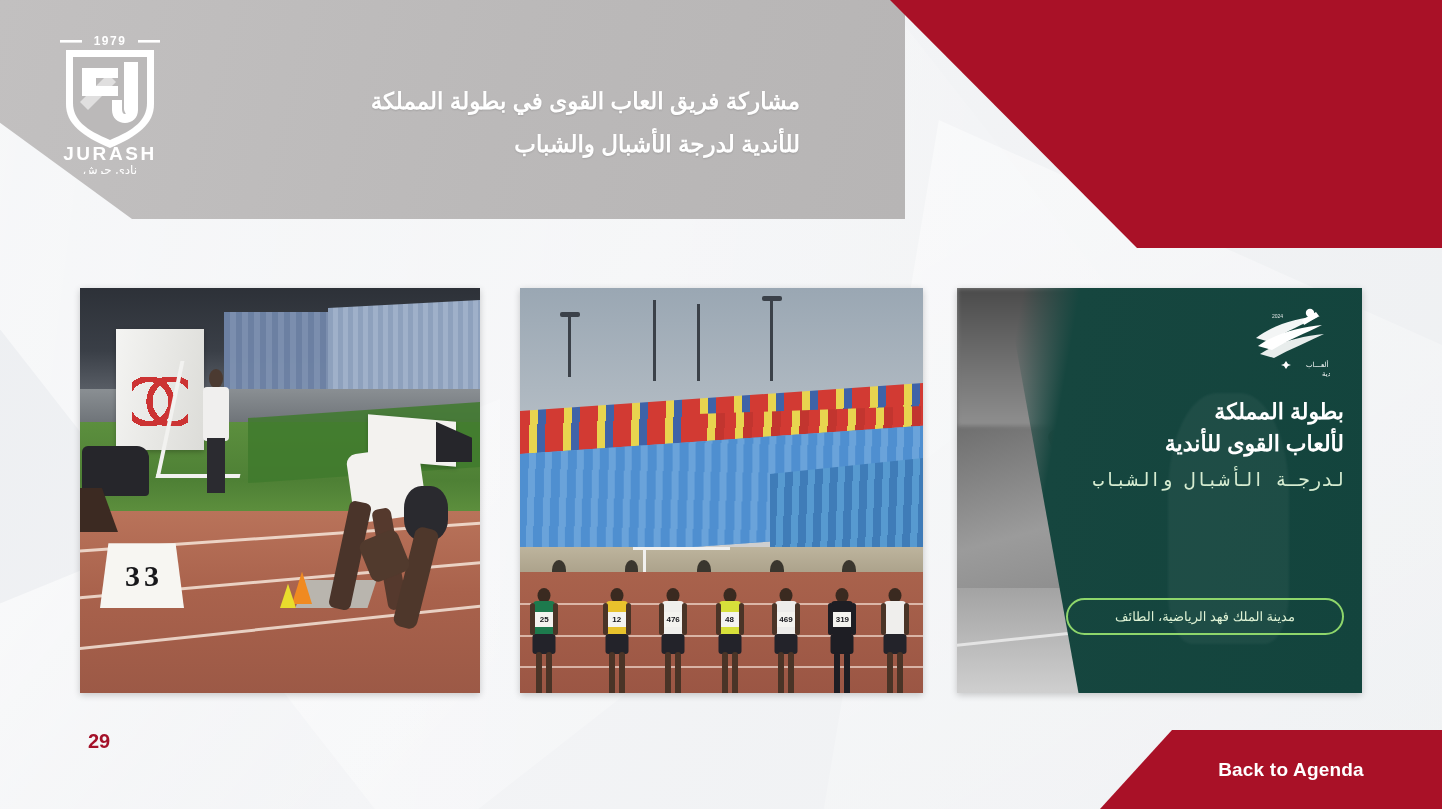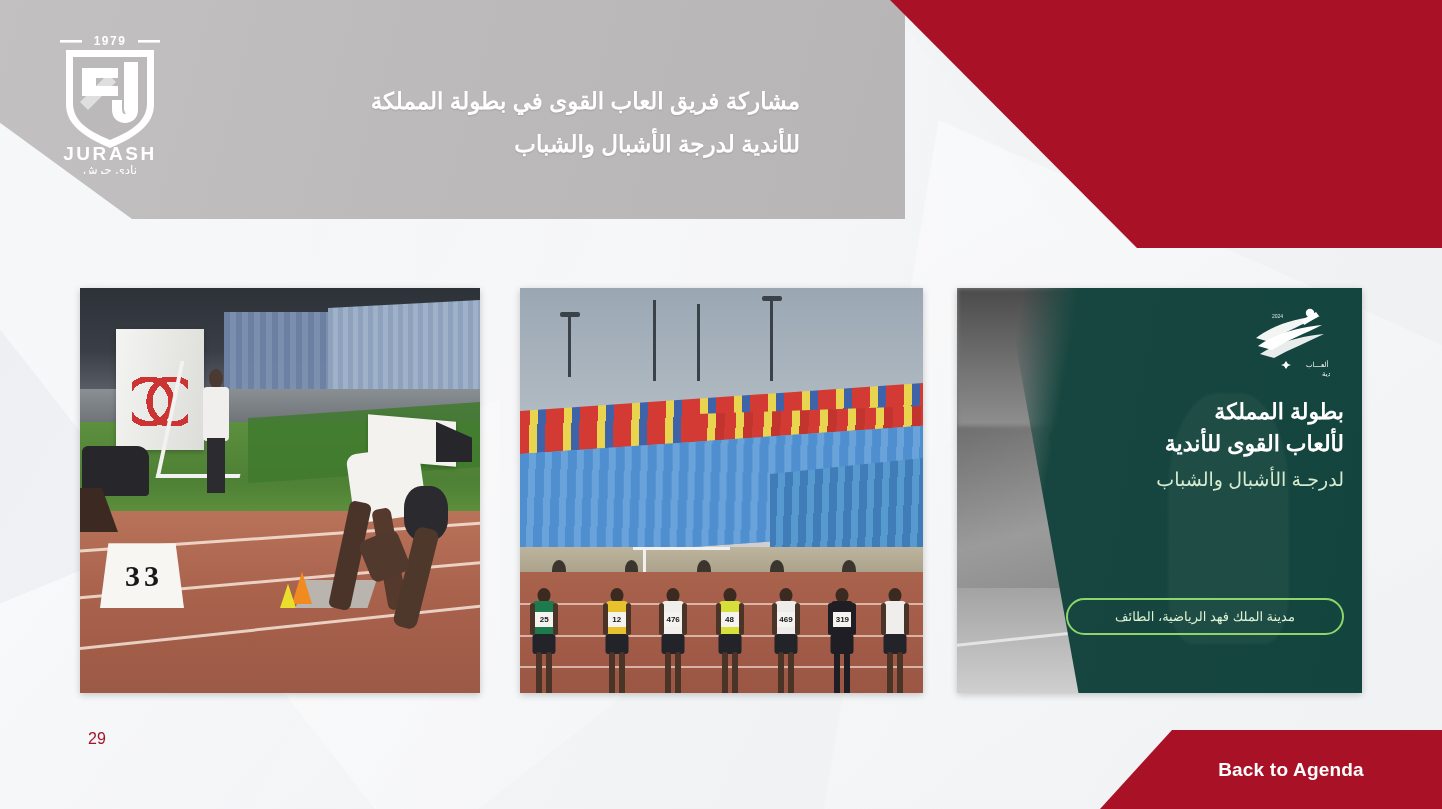--- a/index.html
+++ b/index.html
@@ -300,33 +300,33 @@
     filter: blur(1px);
   }
   .p3-logo{position:absolute;right:32px;top:16px;width:86px;height:78px;color:#ffffff;}
   .p3-logo svg{width:100%;height:100%;display:block;}
   .p3-text{
     position:absolute; right:18px; top:108px; width:260px;
     direction:rtl; text-align:right; color:#ffffff;
   }
   .p3-l1{font-size:22px;font-weight:bold;line-height:1.45;letter-spacing:.2px;}
   .p3-l2{font-size:22px;font-weight:bold;line-height:1.45;letter-spacing:.2px;}
-  .p3-l3{font-size:19px;color:#d6ecd1;margin-top:8px;letter-spacing:.4px;}
+  .p3-l3{font-size:19px;color:#d6ecd1;margin-top:8px;letter-spacing:.4px;font-family:Liberation Mono, monospace;}
   .p3-date{font-size:21px;font-weight:bold;margin-top:22px;letter-spacing:.4px;}
   .p3-venue{
     position:absolute; right:18px; bottom:58px; width:262px;
     border:2px solid #8ed66b; border-radius:22px;
     color:#dff3d5; direction:rtl; text-align:center;
     font-size:13px; padding:9px 6px; letter-spacing:.2px;
   }
 
   
   .page-number {
     position:absolute; left:88px; top:730px;
-    color:#a4122a; font-size:16px; font-weight:normal;
+    color:#a4122a; font-size:20px; font-weight:bold;
   }
   .back-bar {
     position:absolute; right:0; bottom:0; width:342px; height:79px;
     background:#a91127;
     clip-path: polygon(72px 0, 100% 0, 100% 100%, 0 100%);
     display:flex; align-items:center; justify-content:center;
   }
   .back-bar span{
     color:#ffffff; font-size:19px; font-weight:bold; letter-spacing:.2px;
     padding-left:40px;

